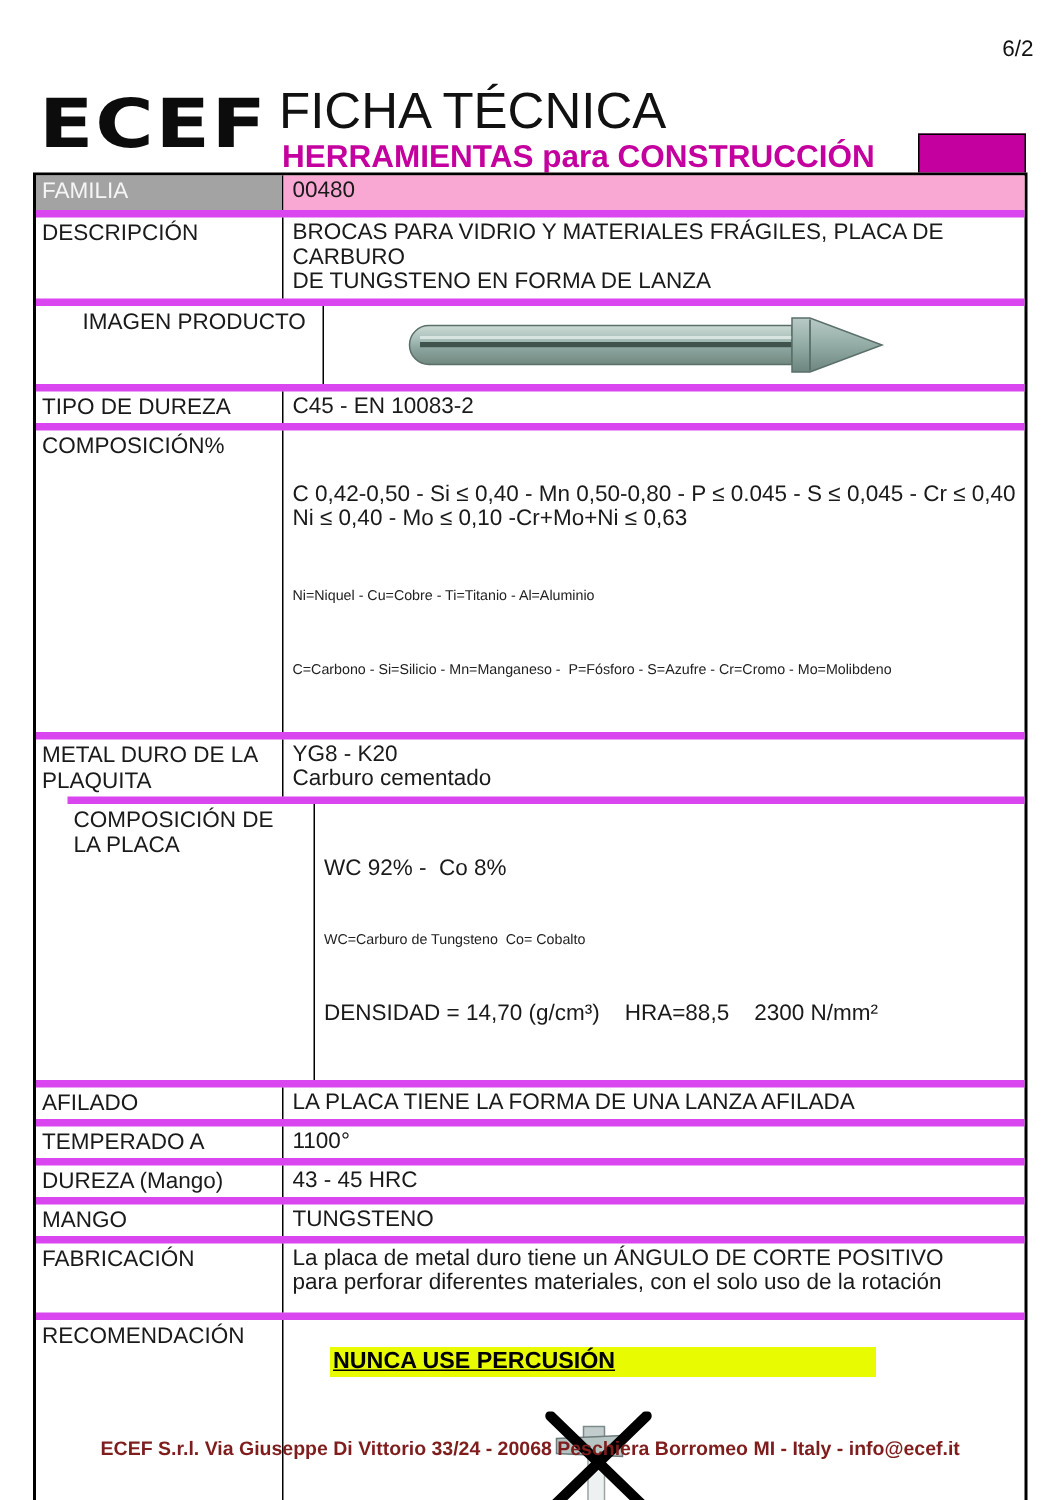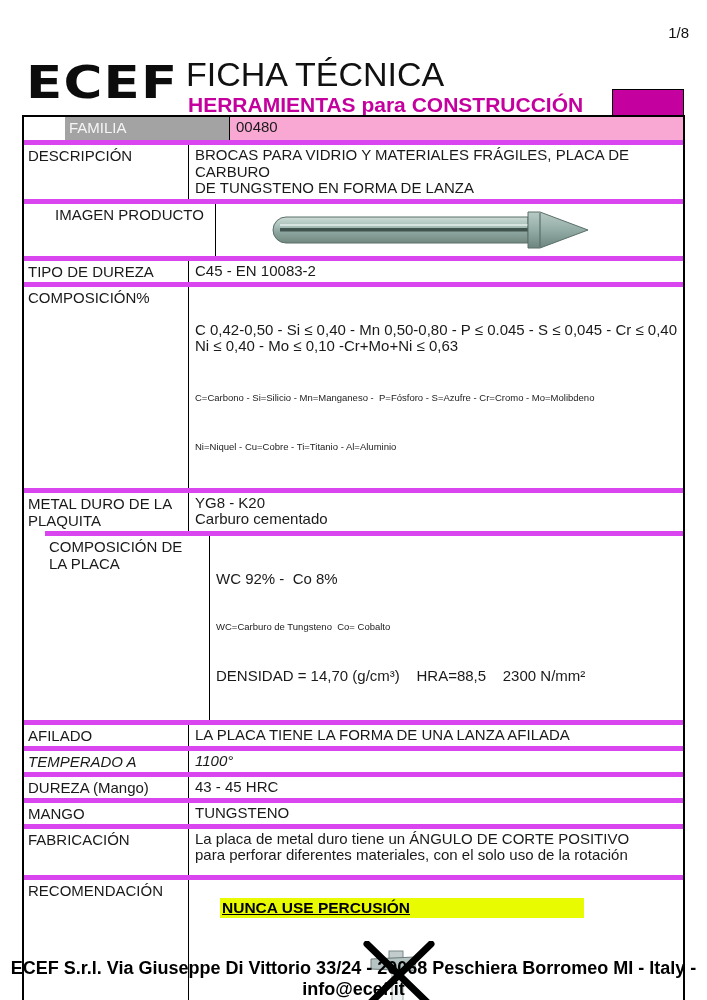--- a/index.html
+++ b/index.html
@@ -14,60 +14,60 @@
     position:absolute;left:26px;top:60px;font-family:"DejaVu Sans",sans-serif;
     font-weight:900;font-size:45px;line-height:45px;letter-spacing:1px;color:#0c0c0c;
     transform:scaleX(1.18);transform-origin:left center;
   }
   .title{position:absolute;left:186px;top:56px;font-size:34px;line-height:36px;color:#111;}
   .subtitle{position:absolute;left:188px;top:93px;font-size:21px;font-weight:bold;color:var(--accent);}
   .accentbox{position:absolute;left:612px;top:89px;width:70px;height:26px;background:var(--accent);border:1px solid #000;}
   
   .tbl{position:absolute;left:22px;top:115px;width:659px;border:2px solid #000;background:#fff;}
   .row{display:flex;border-top:5px solid #d946ef;align-items:stretch;}
-  .row:first-child{border-top:0;margin-left:41px;}
+  .row:first-child{border-top:0;}
   .lbl{
     width:158px;flex:0 0 158px;border-right:1px solid #000;
     padding:2px 2px 2px 4px;font-size:15px;line-height:17px;white-space:pre-line;
   }
   .val{flex:1;padding:2px 4px 2px 6px;font-size:15px;line-height:16.5px;white-space:pre-wrap;}
   .small{font-size:9.5px;line-height:12px;margin-top:4px;white-space:pre-wrap;color:#222;}
   .big{white-space:pre-wrap;}
   .r-familia{min-height:23px;}
   .r-familia .lbl{background:#a3a3a3;color:#f5f5f5;}
   .r-familia .val{background:#f9a8d4;}
   .r-desc{min-height:33px;}
   .r-imagen{min-height:52px;padding-left:27px;}
   .r-imagen .val{display:flex;align-items:center;padding-left:54px;}
   .r-tipo{min-height:21px;}
   .r-comppct{min-height:64px;}
   .r-metal{min-height:34px;}
   .r-placa{min-height:54px;margin-left:21px;}
   .r-afilado{min-height:20px;}
-  .r-temperado{min-height:19px;font-style:italic;}
+  .r-temperado{min-height:19px;}
   .r-dureza{min-height:21px;}
   .r-mango{min-height:19px;}
   .r-fabricacion{min-height:46px;}
   .r-recomendacion{min-height:98px;}
   .r-tratamiento{min-height:44px;}
   .hl{
     display:inline-block;background:var(--highlight);color:#000;font-weight:bold;
     text-decoration:underline;font-size:15.5px;line-height:18px;
     width:360px;padding:1px 2px;
   }
   .hammer{margin:6px 0 0 168px;display:block;}
   .footer{
     position:absolute;left:0;top:958px;width:707px;text-align:center;
-    font-size:18px;font-weight:bold;color:#000000;
+    font-size:13px;font-weight:bold;color:#7f1d1d;
   }
 </style>
 </head>
 <body>
 
-<div class="pagenum">1/8</div>
+<div class="pagenum">6/2</div>
 
 <div class="logo">ECEF</div>
 <div class="title">FICHA TÉCNICA</div>
 <div class="subtitle">HERRAMIENTAS para CONSTRUCCIÓN</div>
 <div class="accentbox"></div>
 
 <div class="tbl">
 
   <div class="row r-familia">
     <div class="lbl">FAMILIA</div>
@@ -109,22 +109,22 @@
   <div class="row r-tipo">
     <div class="lbl">TIPO DE DUREZA</div>
     <div class="val">C45 - EN 10083-2</div>
   </div>
 
   <div class="row r-comppct">
     <div class="lbl">COMPOSICIÓN%</div>
     <div class="val">
       <div class="big">C 0,42-0,50 - Si ≤ 0,40 - Mn 0,50-0,80 - P ≤ 0.045 - S ≤ 0,045 - Cr ≤ 0,40
 Ni ≤ 0,40 - Mo ≤ 0,10 -Cr+Mo+Ni ≤ 0,63</div>
+      <div class="small">Ni=Niquel - Cu=Cobre - Ti=Titanio - Al=Aluminio</div>
       <div class="small">C=Carbono - Si=Silicio - Mn=Manganeso -  P=Fósforo - S=Azufre - Cr=Cromo - Mo=Molibdeno</div>
-      <div class="small">Ni=Niquel - Cu=Cobre - Ti=Titanio - Al=Aluminio</div>
     </div>
   </div>
 
   <div class="row r-metal">
     <div class="lbl">METAL DURO DE LA
 PLAQUITA</div>
     <div class="val">YG8 - K20
 Carburo cementado</div>
   </div>
 

